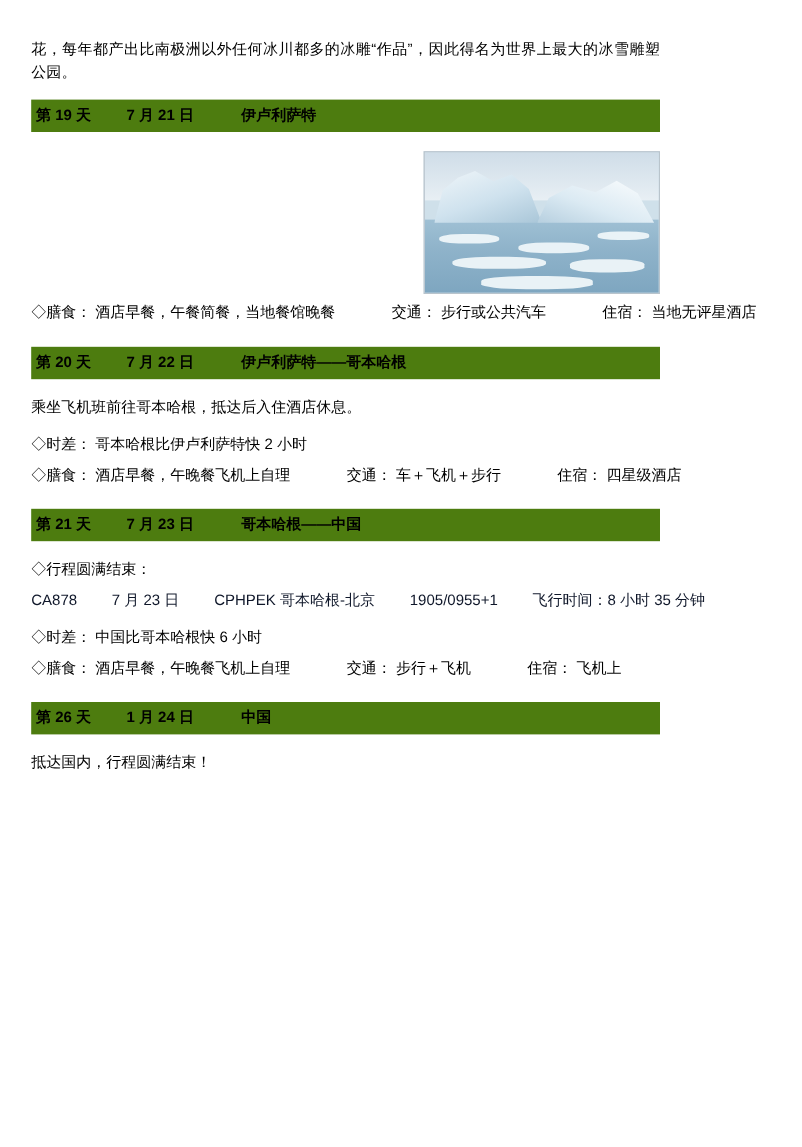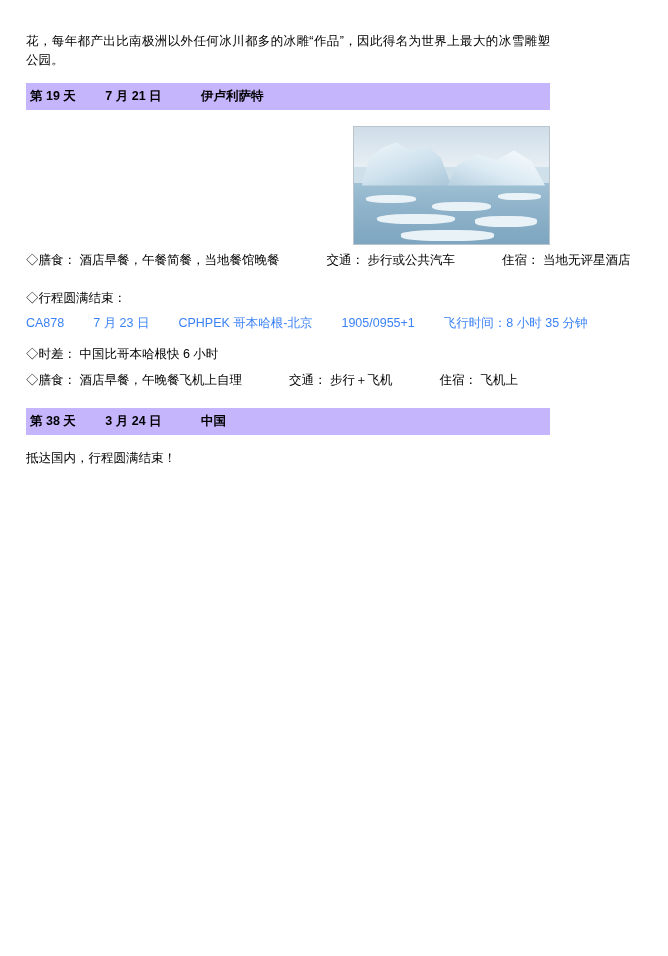--- a/index.html
+++ b/index.html
@@ -40,21 +40,21 @@
     white-space: nowrap;
   }
   .meta-seg {
     display: inline-block;
   }
   .gap-lg { display: inline-block; width: 48px; }
   .gap-md { display: inline-block; width: 40px; }
   .gap-sm { display: inline-block; width: 22px; }
 
   .day-bar {
-    background: #c4b5fd;
+    background: #4d7c0f;
     font-weight: bold;
     padding: 4px 4px 4px 4px;
     margin: 10px 0 14px 0;
     white-space: nowrap;
     color: #000;
     font-size: 12.5px;
   }
   .day-bar .d-num { display: inline-block; }
   .day-bar .d-date { display: inline-block; margin-left: 26px; }
   .day-bar .d-title { display: inline-block; margin-left: 36px; }
@@ -94,21 +94,21 @@
     background: linear-gradient(#9fc0d4, #8fb3ca 40%, #7ea6c0 100%);
   }
   .floe {
     position: absolute;
     background: #eef5f9;
     border-radius: 40%;
     opacity: 0.95;
   }
 
   .blue-line {
-    color: #3b82f6;
+    color: #0f172a;
     margin-bottom: 12px;
     white-space: nowrap;
   }
   .blue-line .seg { display: inline-block; }
   .note-bold {
     font-weight: bold;
     text-align: justify;
     margin-bottom: 14px;
     text-indent: 0;
   }
@@ -145,26 +145,45 @@
   <div style="clear:both;"></div>
 
   <div class="meta-row">
     <span class="meta-seg">◇膳食： 酒店早餐，午餐简餐，当地餐馆晚餐</span>
     <span class="gap-md"></span>
     <span class="meta-seg">交通： 步行或公共汽车</span>
     <span class="gap-md"></span>
     <span class="meta-seg">住宿： 当地无评星酒店</span>
   </div>
 
-
-
-
-
-
-
+  <div class="day-bar">
+    <span class="d-num">第 20 天</span>
+    <span class="d-date">7 月 22 日</span>
+    <span class="d-title">伊卢利萨特——哥本哈根</span>
+  </div>
+
+  <p class="body-text">乘坐飞机班前往哥本哈根，抵达后入住酒店休息。</p>
+
+
+
+  <p class="para tight">◇时差： 哥本哈根比伊卢利萨特快 2 小时</p>
+
+  <div class="meta-row">
+    <span class="meta-seg">◇膳食： 酒店早餐，午晚餐飞机上自理</span>
+    <span class="gap-md"></span>
+    <span class="meta-seg">交通： 车＋飞机＋步行</span>
+    <span class="gap-md"></span>
+    <span class="meta-seg">住宿： 四星级酒店</span>
+  </div>
+
+  <div class="day-bar">
+    <span class="d-num">第 21 天</span>
+    <span class="d-date">7 月 23 日</span>
+    <span class="d-title">哥本哈根——中国</span>
+  </div>
 
 
   <p class="para tight">◇行程圆满结束：</p>
 
   <div class="blue-line">
     <span class="seg">CA878</span>
     <span class="gap-sm"></span>
     <span class="seg">7 月 23 日</span>
     <span class="gap-sm"></span>
     <span class="seg">CPHPEK 哥本哈根-北京</span>
@@ -178,20 +197,20 @@
 
   <div class="meta-row">
     <span class="meta-seg">◇膳食： 酒店早餐，午晚餐飞机上自理</span>
     <span class="gap-md"></span>
     <span class="meta-seg">交通： 步行＋飞机</span>
     <span class="gap-md"></span>
     <span class="meta-seg">住宿： 飞机上</span>
   </div>
 
   <div class="day-bar">
-    <span class="d-num">第 38 天</span>
-    <span class="d-date">3 月 24 日</span>
+    <span class="d-num">第 26 天</span>
+    <span class="d-date">1 月 24 日</span>
     <span class="d-title">中国</span>
   </div>
 
   <p class="body-text">抵达国内，行程圆满结束！</p>
 
 </div>
 
 </body></html>

